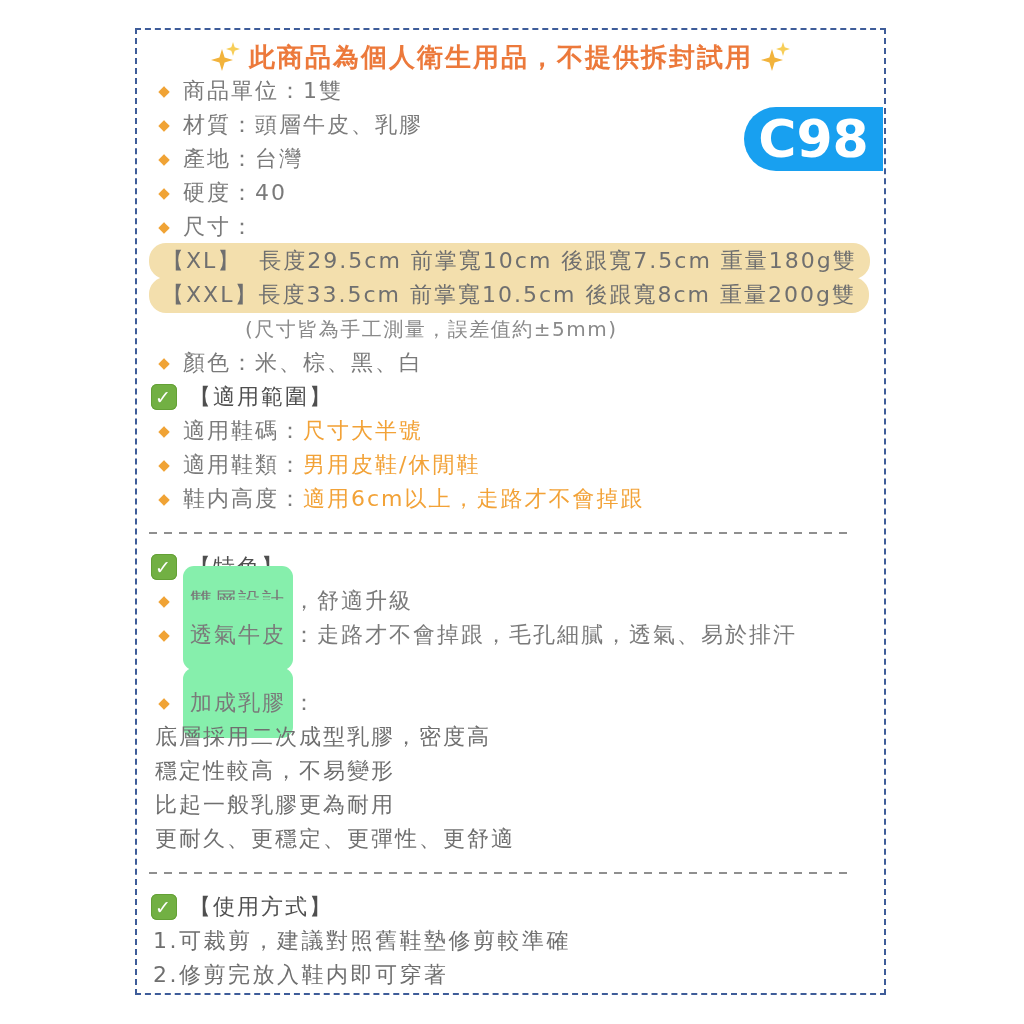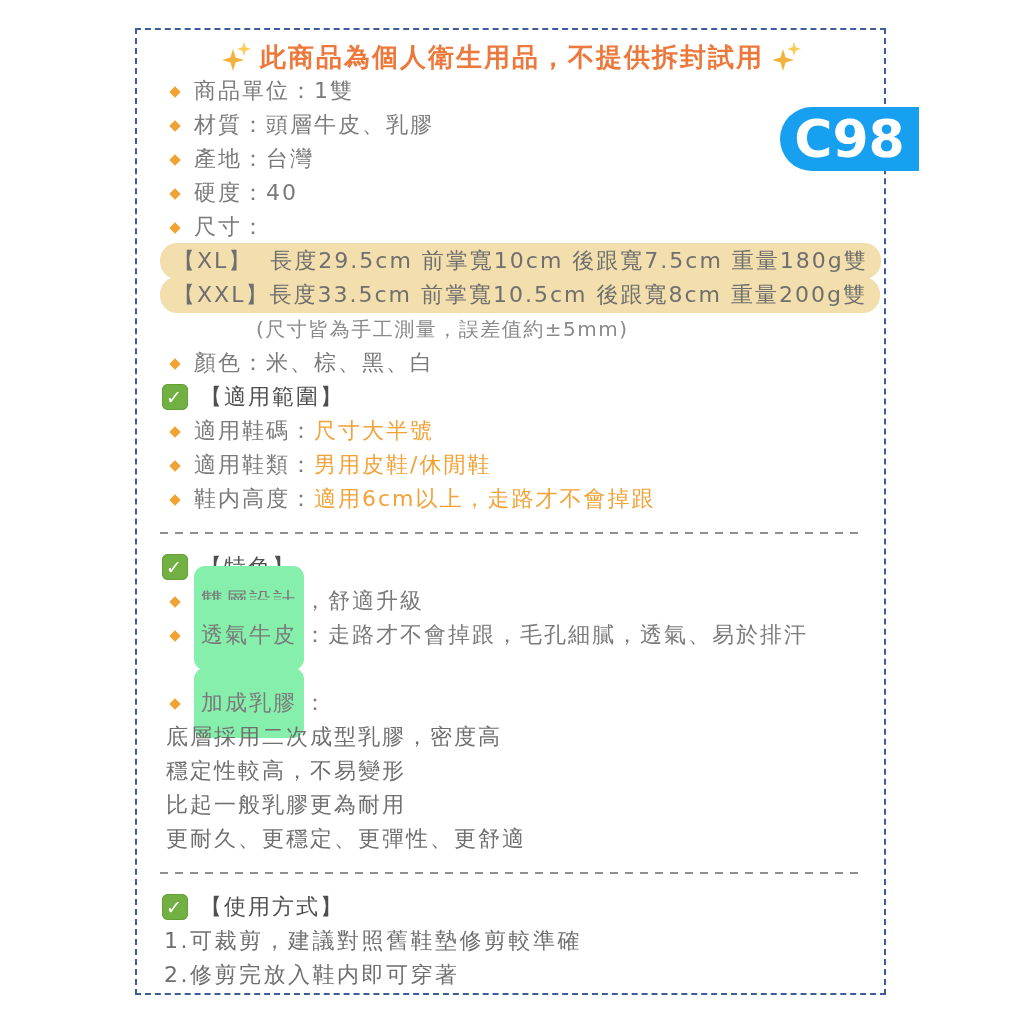--- a/index.html
+++ b/index.html
@@ -3,26 +3,26 @@
 <meta charset="utf-8">
 <style>
   * { margin:0; padding:0; box-sizing:border-box; }
   html,body { width:1024px; height:1024px; background:#ffffff;
               font-family:"DejaVu Sans", sans-serif; overflow:hidden; }
   .canvas { position:relative; width:1024px; height:1024px; background:#fff; }
 
   .frame { position:absolute; left:135px; top:28px; width:751px; height:967px;
            border:2px dashed #3E5C99; background:transparent; }
 
-  .badge { position:absolute; left:780px; top:107px; width:139px; height:64px;
+  .badge { position:absolute; left:744px; top:107px; width:139px; height:64px;
            background:#18A0F0; border-radius:32px 0 0 32px; color:#ffffff;
            font-size:52px; font-weight:bold; display:flex; align-items:center;
            justify-content:center; z-index:5; }
 
-  .content { position:absolute; left:160px; top:40px; width:704px; }
+  .content { position:absolute; left:149px; top:40px; width:704px; }
 
   .row { height:34px; display:flex; align-items:center; color:#7A7A7A;
          font-size:22px; letter-spacing:2px; white-space:pre; }
 
   .title-row { height:34px; display:flex; align-items:center; justify-content:center;
                color:#EC793B; font-size:26px; font-weight:bold; letter-spacing:2px; }
   .title-row .ttl { margin:0 8px; white-space:pre; }
 
   .bullet { color:#F0A335; font-size:15px; width:16px; text-align:center;
             margin-left:8px; margin-right:10px; flex:none; }

